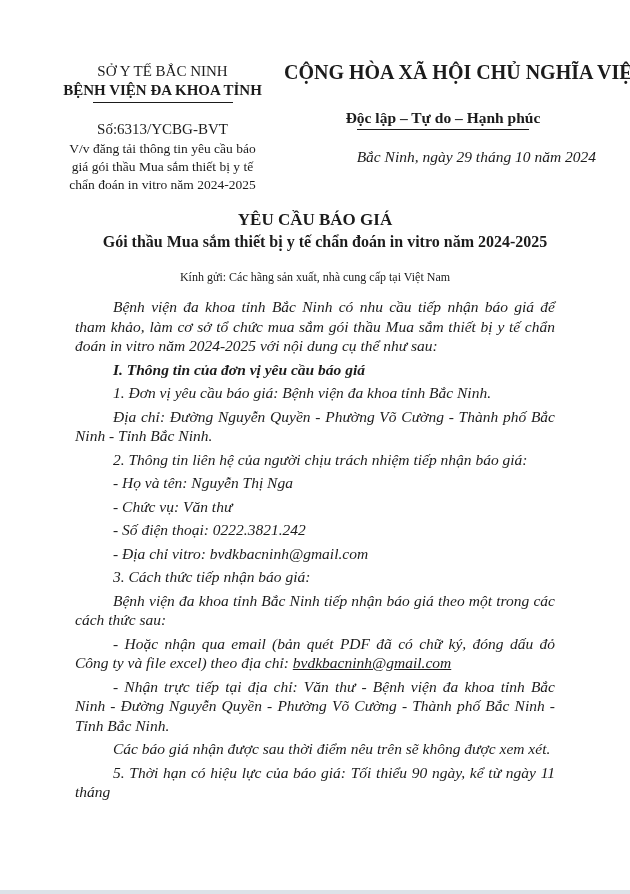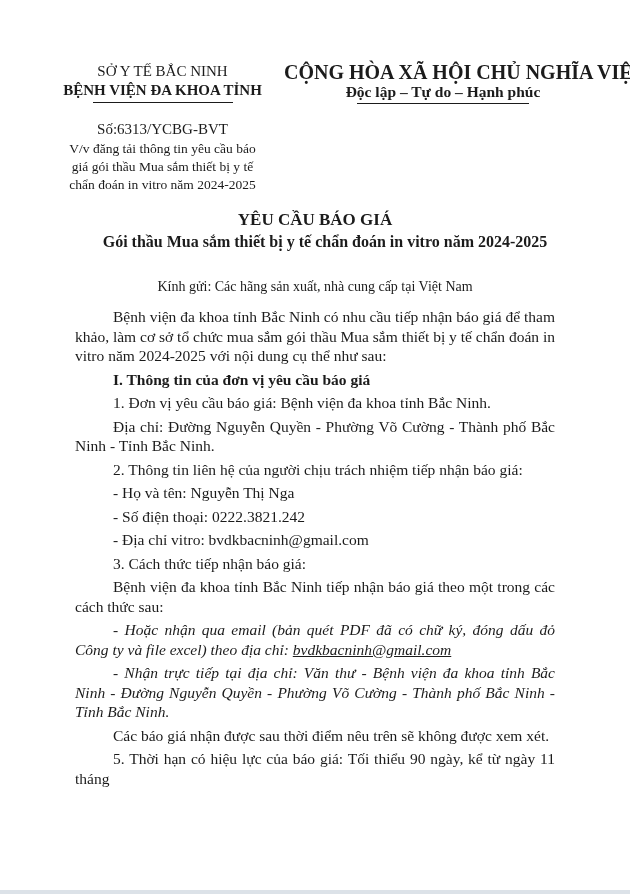--- a/index.html
+++ b/index.html
@@ -27,43 +27,43 @@
   }
   .hcol-left{ width:205px; text-align:center; flex:0 0 auto; }
   .hcol-right{ width:318px; text-align:center; flex:0 0 auto; }
   .org-parent{ font-size:15px; line-height:19px; white-space:nowrap; }
   .org-name{ font-size:15px; font-weight:bold; line-height:19px; white-space:nowrap; }
   .org-underline{ width:140px; border-top:1.5px solid var(--text); margin:2px auto 0; }
   .doc-number{ margin-top:17px; font-size:15px; line-height:19px; white-space:nowrap; }
   .subject{ font-size:13.5px; line-height:18px; margin-top:1px; }
   .subject div{ white-space:nowrap;text-align:center; }
   .national-title{ font-size:20px; font-weight:bold; line-height:20px; white-space:nowrap; }
-  .national-motto{ font-size:15.5px; font-weight:bold; line-height:20px; white-space:nowrap; }
+  .national-motto{ font-size:15.5px; font-weight:bold; line-height:20px; white-space:nowrap;margin-top:26px; }
   .motto-underline{ width:172px; border-top:1.5px solid var(--text); margin:1px auto 0; }
   .place-date{
     margin-top:17px;
     font-size:15.5px; font-style:italic; line-height:20px;
     text-align:right; padding-right:6px; white-space:nowrap;
   }
 
   
   .title-block{ margin-top:15px; text-align:center; }
   .doc-title-main{ font-size:17px; font-weight:bold; line-height:22px; }
   .doc-title-sub{ font-size:16px; font-weight:bold; line-height:22px;margin-left:20px; }
-  .salutation{ margin-top:24px; font-size:14px; line-height:20px; }
+  .salutation{ margin-top:14px; font-size:12px; line-height:20px; }
 
   
   .body-text{
     margin:10px 75px 0 75px;
     width:480px;
     font-size:15.5px;
     line-height:19.5px;
     text-align:justify;
   }
-  .body-text p{ margin:0 0 4px 0; text-indent:38px; }
+  .body-text p{ margin:0 0 4px 0; text-indent:38px;font-style:italic; }
   .p-bold{ font-weight:bold; }
   .p-italic{ font-style:italic; }
   .u{ text-decoration:underline; }
 
   
   .bottom-bar{
     position:absolute; left:0; bottom:0;
     width:100%; height:4px;
     background:var(--bottom-bar);
   }
@@ -84,36 +84,38 @@
           <div>V/v đăng tải thông tin yêu cầu báo</div>
           <div>giá gói thầu Mua sắm thiết bị y tế</div>
           <div>chẩn đoán in vitro năm 2024-2025</div>
         </div>
       </div>
 
       <div class="hcol-right">
         <div class="national-title">CỘNG HÒA XÃ HỘI CHỦ NGHĨA VIỆT NAM</div>
         <div class="national-motto">Độc lập – Tự do – Hạnh phúc</div>
         <div class="motto-underline"></div>
+        <div class="place-date">Bắc Ninh, ngày 29 tháng 10 năm 2024</div>
       </div>
     </header>
 
     <section class="title-block">
       <div class="doc-title-main">YÊU CẦU BÁO GIÁ</div>
       <div class="doc-title-sub">Gói thầu Mua sắm thiết bị y tế chẩn đoán in vitro năm 2024-2025</div>
       <div class="salutation">Kính gửi: Các hãng sản xuất, nhà cung cấp tại Việt Nam</div>
     </section>
 
     <main class="body-text">
         <p><span>Bệnh viện đa khoa tỉnh Bắc Ninh có nhu cầu tiếp nhận báo giá để tham khảo, làm cơ sở tổ chức mua sắm gói thầu Mua sắm thiết bị y tế chẩn đoán in vitro năm 2024-2025 với nội dung cụ thể như sau:</span></p>
         <p class="p-bold"><span>I. Thông tin của đơn vị yêu cầu báo giá</span></p>
         <p><span>1. Đơn vị yêu cầu báo giá: Bệnh viện đa khoa tỉnh Bắc Ninh.</span></p>
         <p><span>Địa chỉ: Đường Nguyễn Quyền - Phường Võ Cường - Thành phố Bắc Ninh - Tỉnh Bắc Ninh.</span></p>
         <p><span>2. Thông tin liên hệ của người chịu trách nhiệm tiếp nhận báo giá:</span></p>
         <p><span>- Họ và tên: Nguyễn Thị Nga</span></p>
+        <p><span>- Chức vụ: Văn thư</span></p>
         <p><span>- Số điện thoại: 0222.3821.242</span></p>
         <p><span>- Địa chỉ vitro: bvdkbacninh@gmail.com</span></p>
         <p><span>3. Cách thức tiếp nhận báo giá:</span></p>
         <p><span>Bệnh viện đa khoa tỉnh Bắc Ninh tiếp nhận báo giá theo một trong các cách thức sau:</span></p>
         <p class="p-italic"><span>- Hoặc nhận qua email (bản quét PDF đã có chữ ký, đóng dấu đỏ Công ty và file excel) theo địa chỉ: </span><span class="u">bvdkbacninh@gmail.com</span></p>
         <p class="p-italic"><span>- Nhận trực tiếp tại địa chỉ: Văn thư - Bệnh viện đa khoa tỉnh Bắc Ninh - Đường Nguyễn Quyền - Phường Võ Cường - Thành phố Bắc Ninh - Tỉnh Bắc Ninh.</span></p>
         <p><span>Các báo giá nhận được sau thời điểm nêu trên sẽ không được xem xét.</span></p>
         <p><span>5. Thời hạn có hiệu lực của báo giá: Tối thiểu 90 ngày, kể từ ngày 11 tháng</span></p>
       </main>
 

